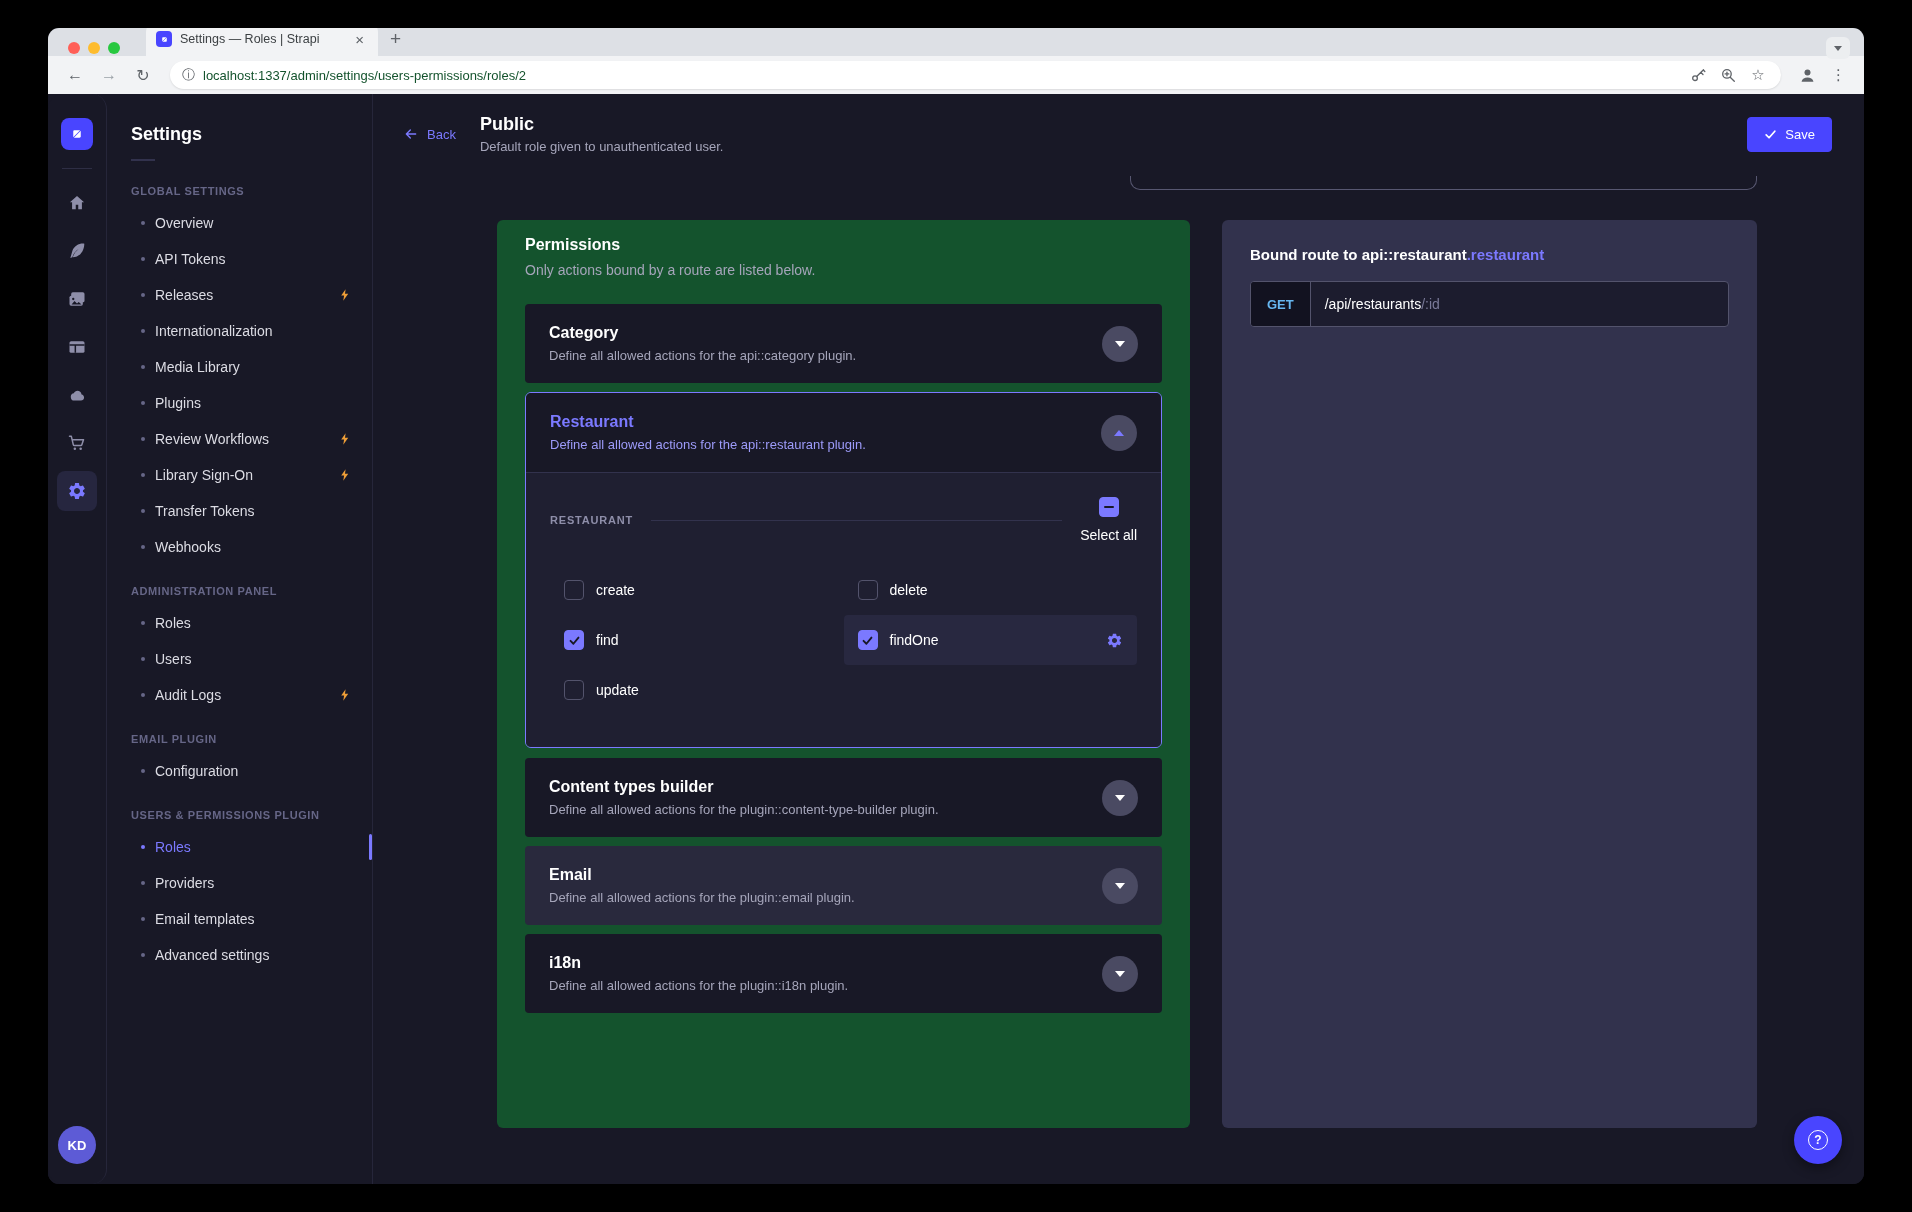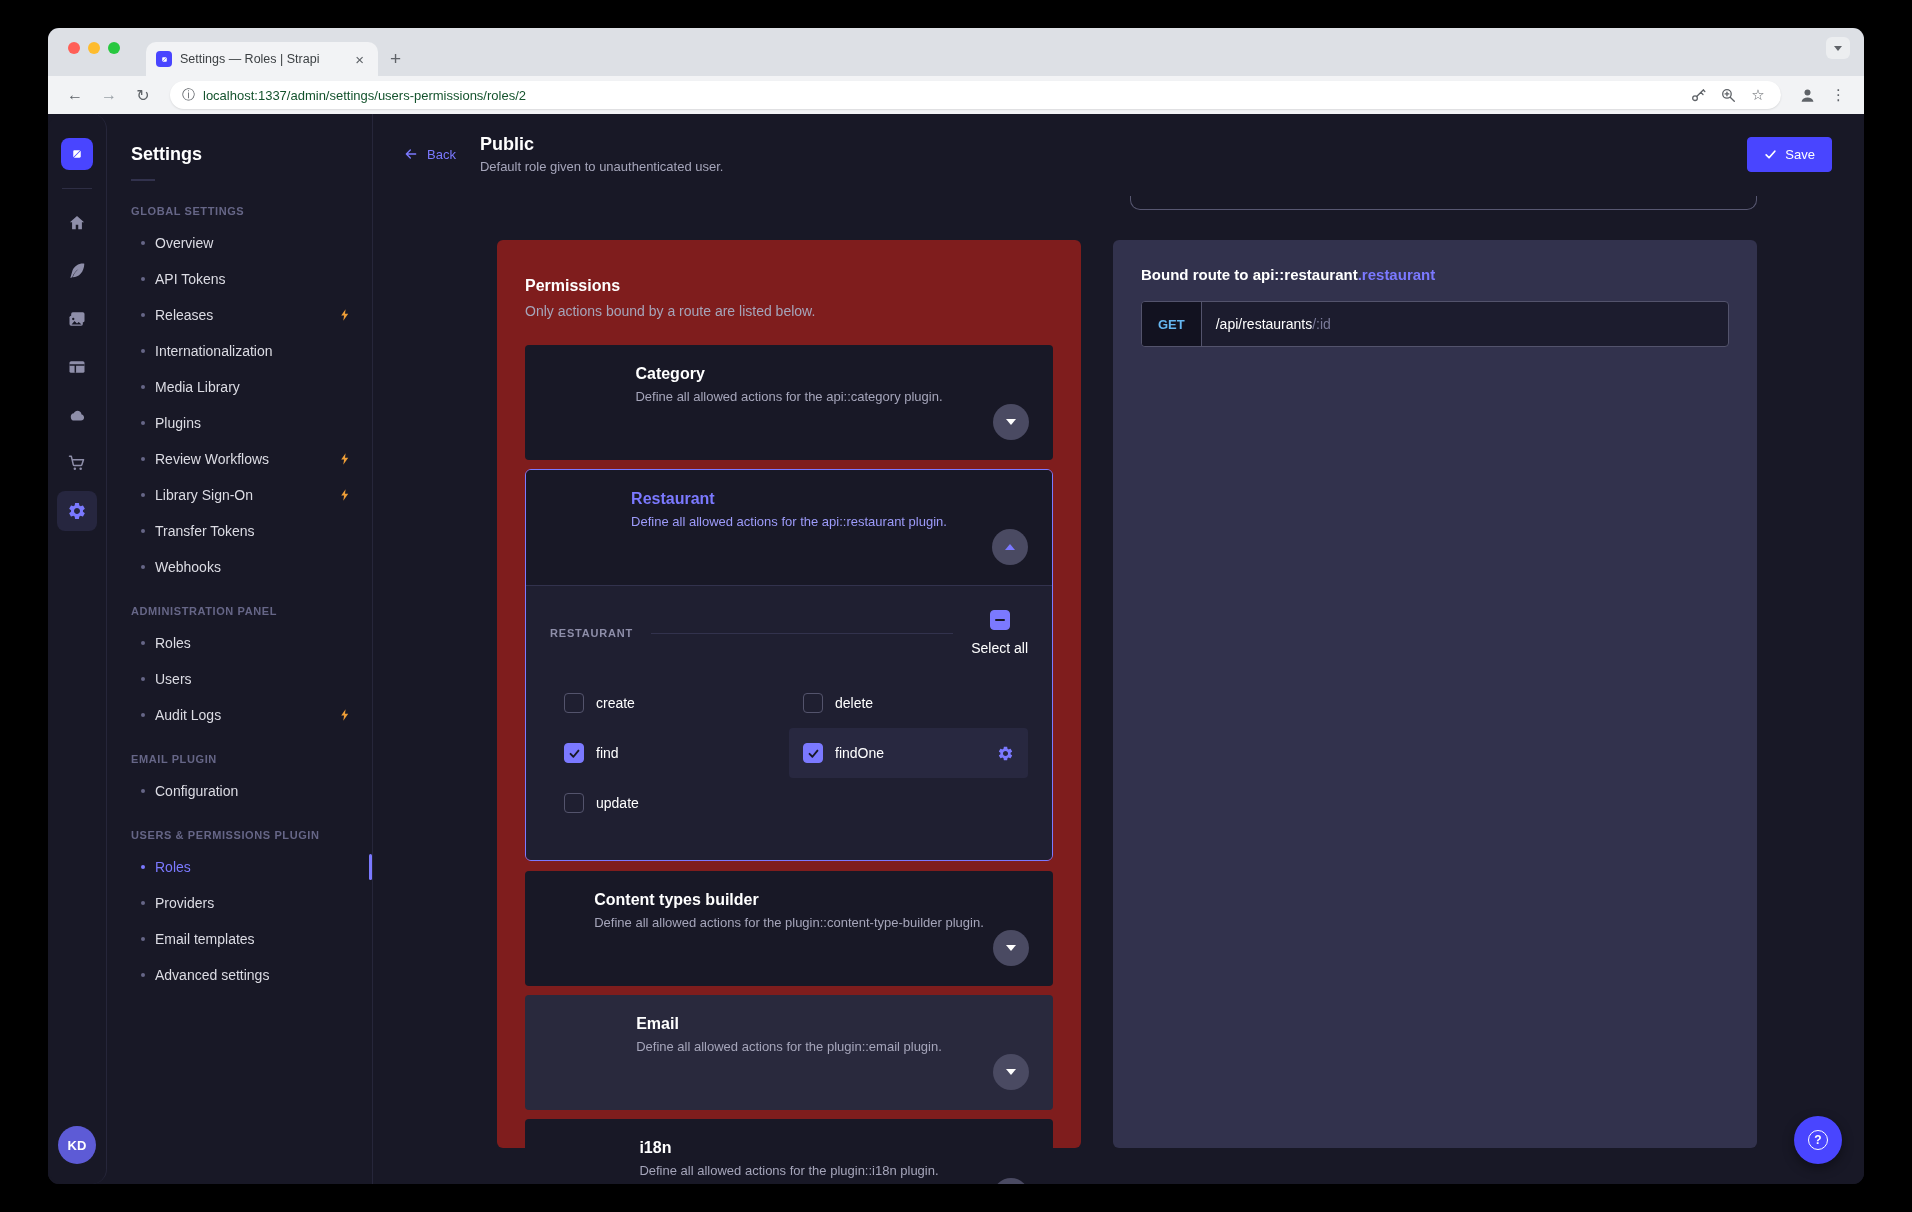--- a/index.html
+++ b/index.html
@@ -4,21 +4,21 @@
 <style>
   * { margin:0; padding:0; box-sizing:border-box; }
   html,body { width:1912px; height:1212px; background:#000; overflow:hidden;
     font-family:"Liberation Sans","DejaVu Sans",sans-serif; }
 
   .window { position:absolute; left:48px; top:28px; width:1816px; height:1156px;
     border-radius:11px; overflow:hidden; background:#181826;
     box-shadow:0 24px 70px rgba(0,0,0,.7); display:flex; flex-direction:column; }
 
   
-  .tabstrip { height:48px; background:#dde0e5; position:relative; display:flex; align-items:flex-end; flex:none; }
+  .tabstrip { height:28px; background:#dde0e5; position:relative; display:flex; align-items:flex-end; flex:none; }
   .traffic { position:absolute; left:20px; top:14px; display:flex; gap:8px; }
   .traffic span { width:12px; height:12px; border-radius:50%; display:block; }
   .t-close{background:#ff5f57;} .t-min{background:#febc2e;} .t-zoom{background:#28c840;}
   .tab { margin-left:98px; width:232px; height:34px; background:#f2f3f5; border-radius:10px 10px 0 0;
     display:flex; align-items:center; padding:0 10px; gap:8px; }
   .favicon { width:16px; height:16px; border-radius:4px; background:#4945ff; display:grid; place-items:center; flex:none; }
   .tab-title { flex:1; font-size:12.5px; color:#3c4043; white-space:nowrap; overflow:hidden; text-overflow:ellipsis; }
   .tab-close { color:#5f6368; font-size:15px; line-height:1; padding:2px 4px; border-radius:4px; cursor:pointer; }
   .new-tab { color:#5f6368; font-size:19px; margin:0 0 6px 12px; cursor:pointer; }
   .tab-search { position:absolute; right:14px; top:9px; width:24px; height:22px; border-radius:6px;
@@ -70,27 +70,27 @@
   .title-block h1 { font-size:18px; font-weight:700; color:#fff; }
   .title-block p { font-size:13px; color:#a5a5ba; margin-top:4px; }
   .save-btn { margin-left:auto; background:#4945ff; border:1px solid #4945ff; color:#fff; font-size:13px;
     border-radius:4px; padding:9px 16px; display:flex; align-items:center; gap:8px; cursor:pointer; }
 
   .partial-line { position:absolute; left:757px; top:82px; width:627px; height:14px;
     border:1px solid #575771; border-top:none; border-radius:0 0 10px 10px; z-index:1; }
 
   .content { flex:1; padding:46px 107px 0 124px; display:flex; gap:32px; align-items:flex-start; }
 
-  .panel-left { width:584px; height:908px; background:#7f1d1d; border-radius:6px; padding:37px 28px; flex:none; }
+  .panel-left { width:693px; height:908px; background:#14532d; border-radius:6px; padding:16px 28px; flex:none; }
   .panel-left h2 { font-size:16px; font-weight:700; color:#fff; }
   .panel-left .sub { font-size:14px; color:#a5a5ba; margin-top:8px; }
   .acc-list { margin-top:26px; }
 
   .acc { border-radius:4px; padding:20px 24px; display:flex; align-items:center; margin-bottom:9px;
-    background:#181826; cursor:pointer;flex-direction:column; }
+    background:#181826; cursor:pointer; }
   .acc.light { background:#29293d; }
   .acc-info h3 { font-size:16px; font-weight:600; color:#fff; }
   .acc-info p { font-size:13px; color:#a5a5ba; margin-top:6px; }
   .acc-toggle { margin-left:auto; width:36px; height:36px; border-radius:50%; background:#4a4a62;
     display:grid; place-items:center; flex:none; cursor:pointer; }
   .caret-down { width:0; height:0; border-left:5px solid transparent; border-right:5px solid transparent; border-top:6px solid #fff; }
   .caret-up { width:0; height:0; border-left:5px solid transparent; border-right:5px solid transparent; border-bottom:6px solid #7b79ff; }
 
   .acc-expanded { border:1px solid #7b79ff; border-radius:6px; margin-bottom:10px; overflow:hidden; }
   .acc-expanded .acc { margin:0; border-radius:0; }

